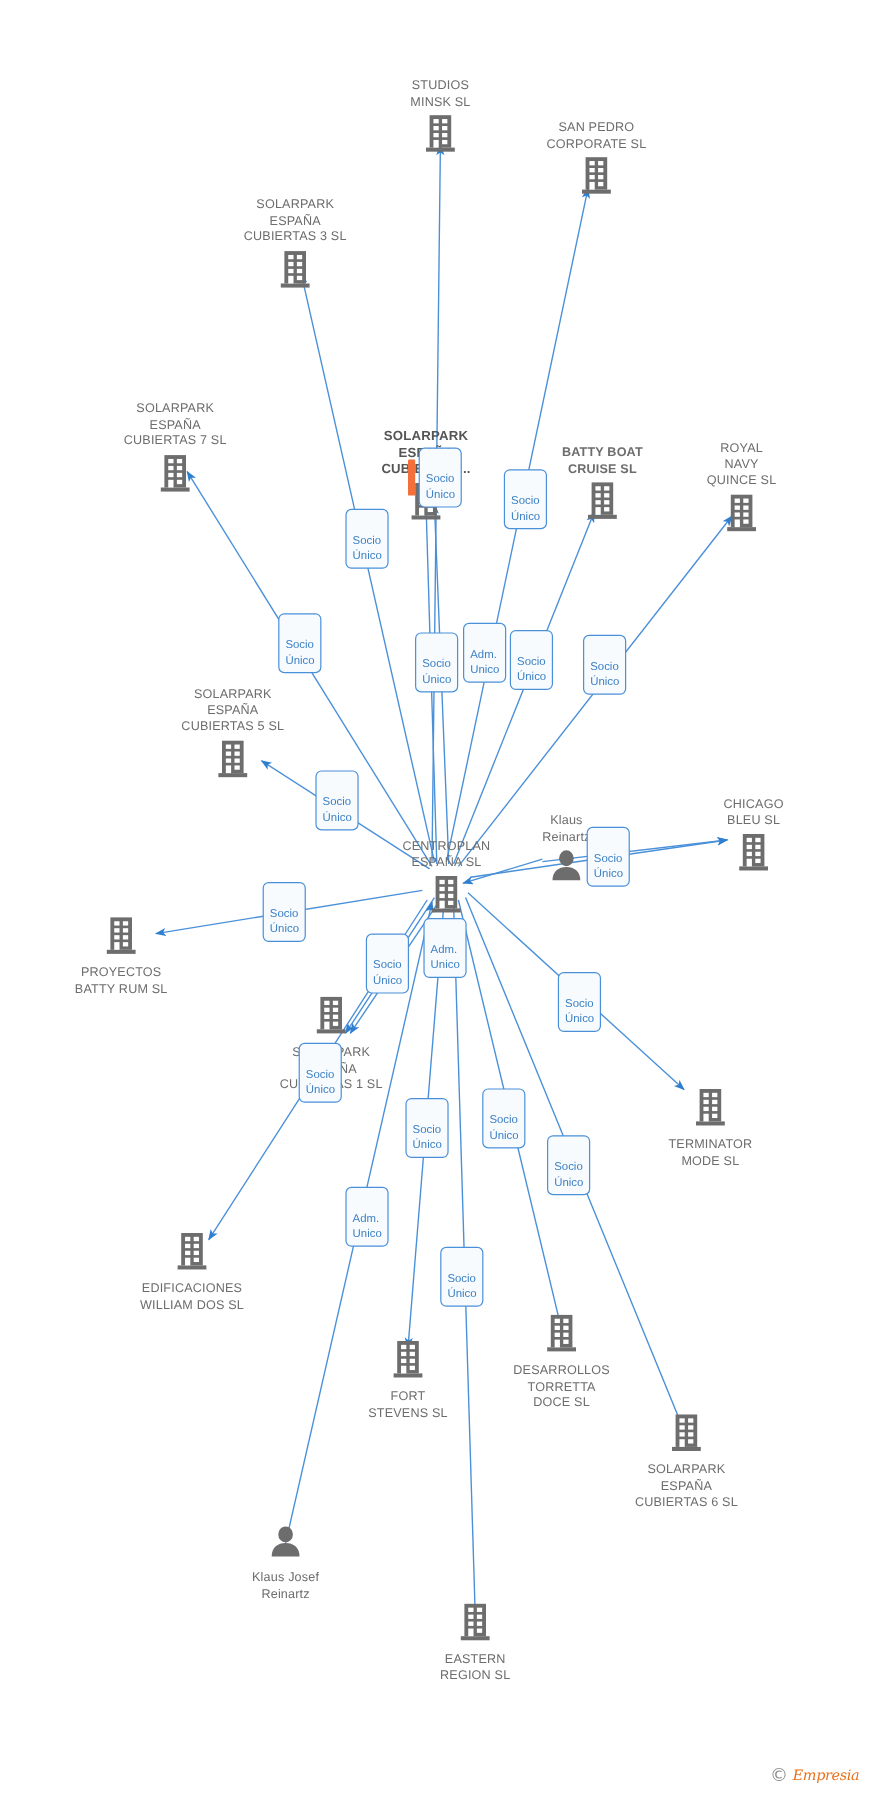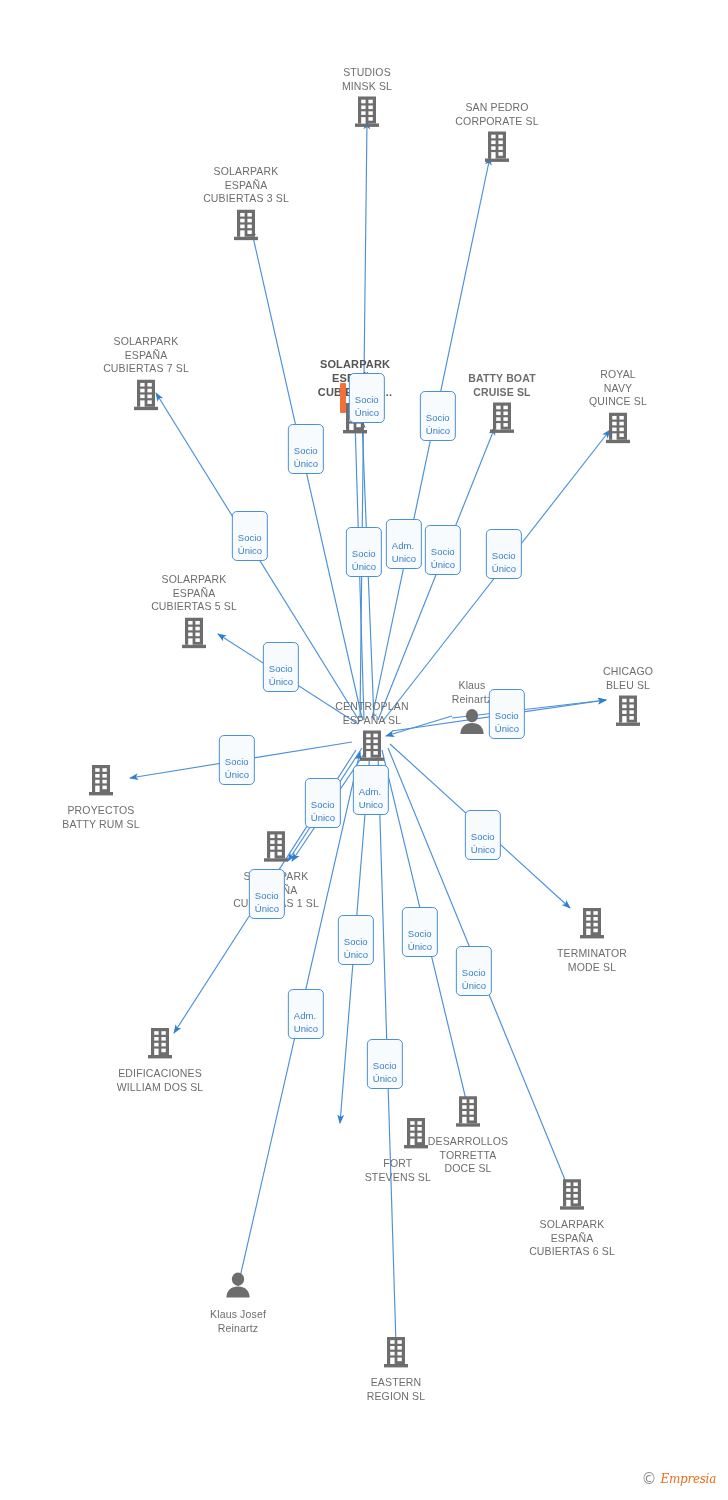--- a/index.html
+++ b/index.html
@@ -375,21 +375,21 @@
             <rect x="9.2" y="11" width="4.4" height="3.6" fill="#ffffff"></rect>
             <rect x="16.4" y="11" width="4.4" height="3.6" fill="#ffffff"></rect>
             <rect x="9.2" y="16.8" width="4.4" height="3.6" fill="#ffffff"></rect>
             <rect x="16.4" y="16.8" width="4.4" height="3.6" fill="#ffffff"></rect>
             <rect x="9.2" y="22.6" width="4.4" height="6.4" fill="#ffffff"></rect>
             <rect x="16.4" y="22.6" width="4.4" height="3.6" fill="#ffffff"></rect>
           </svg></span>
         <span class="node-label">EDIFICACIONES
 WILLIAM DOS SL</span>
       </div>
-      <div class="node label-below" style="left: 356px; top: 1150px; align-items: flex-end;">
+      <div class="node label-below" style="left: 340px; top: 1150px;">
         <span class="node-icon"><svg width="30" height="34" viewBox="0 0 30 34" xmlns="http://www.w3.org/2000/svg">
             <rect x="6" y="2" width="18" height="27" fill="#6d6d6d"></rect>
             <rect x="3" y="29" width="24" height="3.4" fill="#6d6d6d"></rect>
             <rect x="9.2" y="5.2" width="4.4" height="3.6" fill="#ffffff"></rect>
             <rect x="16.4" y="5.2" width="4.4" height="3.6" fill="#ffffff"></rect>
             <rect x="9.2" y="11" width="4.4" height="3.6" fill="#ffffff"></rect>
             <rect x="16.4" y="11" width="4.4" height="3.6" fill="#ffffff"></rect>
             <rect x="9.2" y="16.8" width="4.4" height="3.6" fill="#ffffff"></rect>
             <rect x="16.4" y="16.8" width="4.4" height="3.6" fill="#ffffff"></rect>
             <rect x="9.2" y="22.6" width="4.4" height="6.4" fill="#ffffff"></rect>

